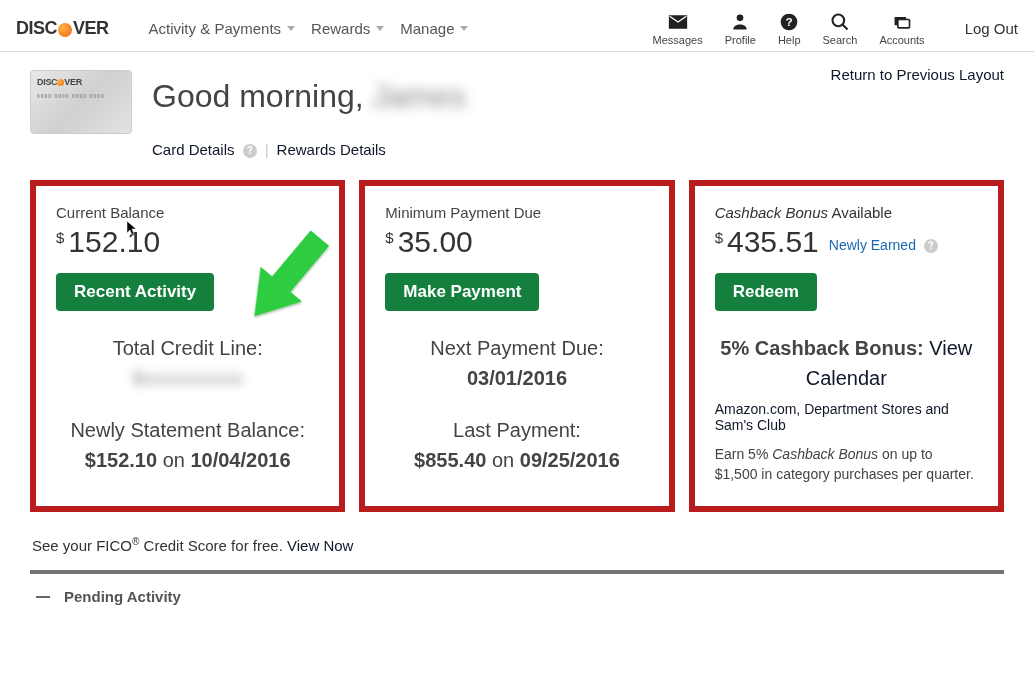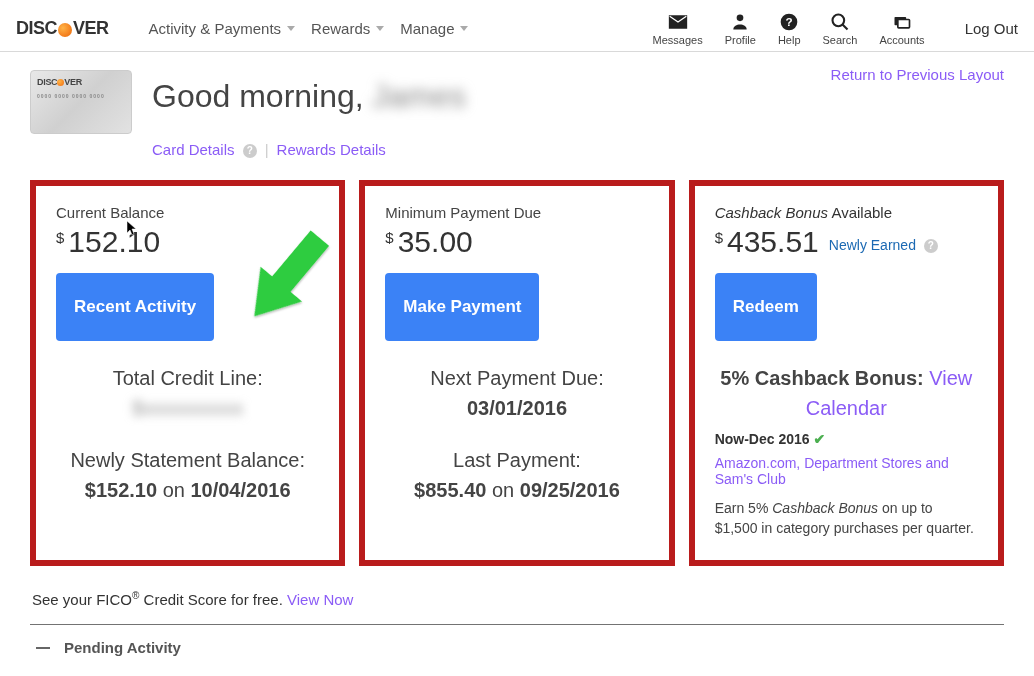--- a/index.html
+++ b/index.html
@@ -1,17 +1,17 @@
 <!DOCTYPE html>
 <html><head>
 <meta charset="utf-8">
 <style>
 * { box-sizing: border-box; margin: 0; padding: 0; }
 body { font-family: -apple-system, BlinkMacSystemFont, "Segoe UI", Helvetica, Arial, sans-serif; color: #333; background: #fff; width: 1034px; }
-a { color: #8b5cf6; text-decoration: none; cursor: pointer; }
+a { color: #0f172a; text-decoration: none; cursor: pointer; }
 
 
 .topbar { display: flex; align-items: center; padding: 6px 16px 0 16px; border-bottom: 1px solid #d9d9d9; height: 52px; }
 .logo { font-weight: 800; font-size: 18px; letter-spacing: -0.5px; display: flex; align-items: center; }
 .logo-o { width: 14px; height: 14px; background: radial-gradient(circle at 35% 35%, #ffb347 0%, #f58220 60%, #e36c0a 100%); border-radius: 50%; display: inline-block; margin: 0 1px; position: relative; top: 1px; }
 .nav-menus { display: flex; gap: 16px; margin-left: 40px; }
 .nav-item { color: #555; font-size: 15px; display: flex; align-items: center; gap: 6px; cursor: pointer; }
 .caret { width: 0; height: 0; border-left: 4px solid transparent; border-right: 4px solid transparent; border-top: 5px solid #aaa; }
 .nav-icons { margin-left: auto; display: flex; gap: 22px; align-items: flex-start; }
 .nav-icon { display: flex; flex-direction: column; align-items: center; gap: 2px; cursor: pointer; font-size: 11px; color: #444; }
@@ -32,39 +32,39 @@
 .sublinks { margin-top: 26px; font-size: 15px; display: flex; gap: 8px; }
 .sublinks .sep { color: #ccc; }
 .info-icon { display:inline-block; width:14px; height:14px; border-radius:50%; background:#ccc; color:#fff; font-size:10px; text-align:center; line-height:14px; font-weight:bold; cursor:pointer; margin-left:4px; vertical-align:middle;}
 
 
 .panels { display: flex; gap: 14px; margin-top: 22px; }
 .panel { flex: 1; border: 6px solid #b91c1c; padding: 18px 20px 22px 20px; min-height: 320px; }
 .panel-label { font-size: 15px; color: #444; }
 .amount { font-size: 30px; font-weight: 400; color: #333; margin-top: 4px; display:flex; align-items:flex-start; }
 .amount .dollar { font-size: 15px; margin-top: 4px; margin-right: 4px; }
-.panel .btn { display:inline-block; background: #3b82f6; color:#fff; font-size:17px; font-weight:bold; padding: 24px 18px; border-radius: 4px; margin-top: 14px; cursor:pointer; border:none;}
+.panel .btn { display:inline-block; background: #15803d; color:#fff; font-size:17px; font-weight:bold; padding: 9px 18px; border-radius: 4px; margin-top: 14px; cursor:pointer; border:none;}
 .meta { font-size: 20px; color:#444; margin-top:22px; line-height:1.5;text-align:center; }
 .meta strong { font-weight:bold; }
 .blur-inline { filter: blur(5px); color:#999; display:inline-block;}
 .cashback-title { font-size:15px; color:#333; }
 .cashback-title em { font-style:italic; }
 .cashback-row { display:flex; align-items:flex-end; gap:10px; }
 .newly { font-size:14px; color:#1b69b3; cursor:pointer; padding-bottom:6px;}
 .green-check { color:#4caf50; font-weight:bold; }
 .cat-text { font-size:14px; margin-top:8px; }
 .earn-text { font-size:14px; margin-top:12px; line-height:1.4; color:#444;}
 
 
 .arrow-overlay { position:absolute; left:218px; top:162px; pointer-events:none; }
 
 
 .fico { margin-top: 24px; font-size:15px; color:#333; padding: 0 2px;}
 .fico sup { font-size:10px; }
-.pending { margin-top: 16px; border-top:1px solid #737373; padding: 14px 6px 20px 6px; display:flex; align-items:center; gap:14px; cursor:pointer;}
+.pending { margin-top: 16px; border-top:4px solid #737373; padding: 14px 6px 20px 6px; display:flex; align-items:center; gap:14px; cursor:pointer;}
 .minus-icon { width:14px; height:2px; background:#666; display:inline-block;}
 .pending-label { font-weight:bold; color:#555; font-size:15px;}
 
 
 .cursor-ptr { position:absolute; left:126px; top:168px; width:12px; height:18px; pointer-events:none;}
 </style>
 </head>
 <body>
 
 <div class="topbar">
@@ -220,24 +220,20 @@
         <span class="newly">
           <span>Newly Earned</span>
           <span class="info-icon">?</span>
         </span>
       </div>
       <button class="btn">Redeem</button>
       <div class="meta">
         <strong>5% Cashback Bonus: </strong><a>View Calendar</a>
       </div>
       <div class="cat-text">
-        <strong>Now-Dec 2016</strong>
-        <span class="green-check">✔</span>
-      </div>
-      <div class="cat-text">
         <a>Amazon.com, Department Stores and Sam's Club</a>
       </div>
       <div class="earn-text">
         <span>Earn 5% </span><em>Cashback Bonus</em><span> on up to $1,500 in category purchases per quarter.</span>
       </div>
     </div>
   </div>
 
   <div class="fico">
     <span>See your FICO</span><sup>®</sup><span> Credit Score for free. </span><a>View Now</a>

